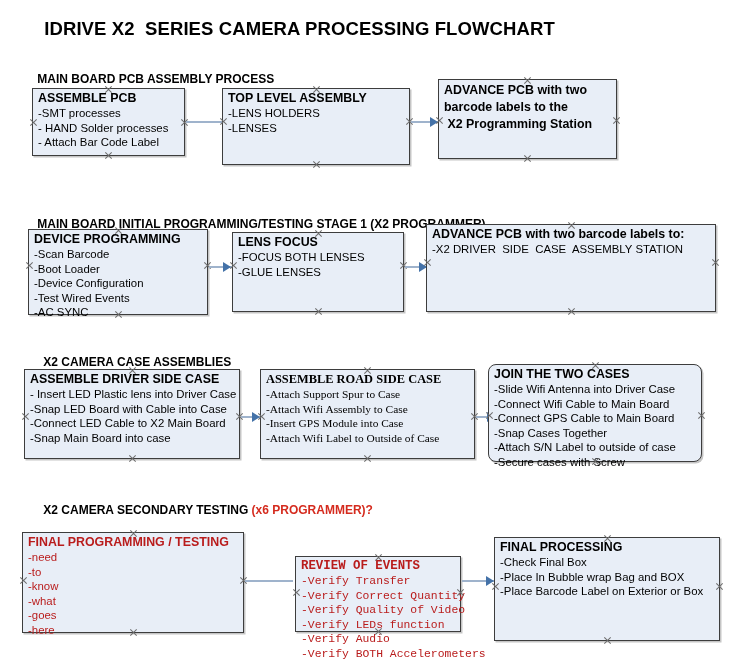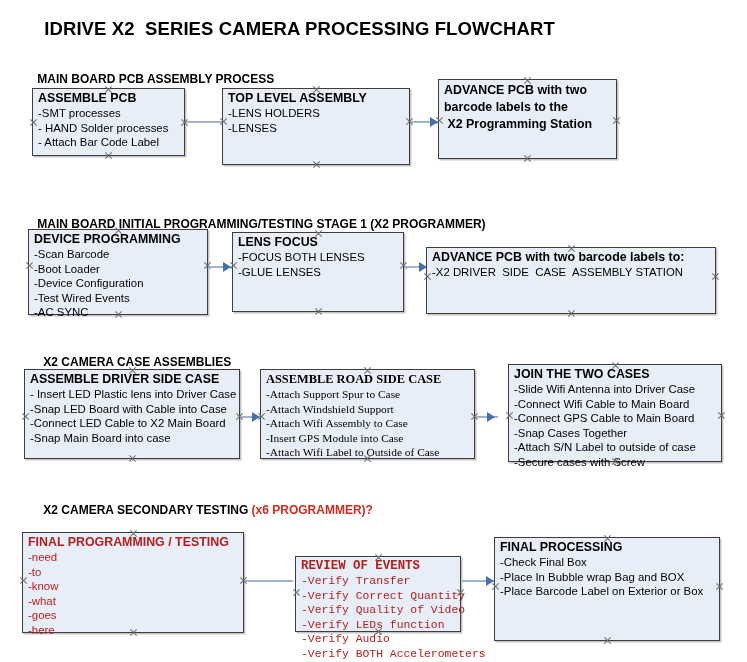--- a/index.html
+++ b/index.html
@@ -198,21 +198,21 @@
     </div>
     <span class="hx" style="left:50%; top:0;"></span>
     <span class="hx" style="left:50%; top:100%;"></span>
     <span class="hx" style="left:0; top:42%;"></span>
     <span class="hx" style="left:100%; top:42%;"></span>
   </div>
 
   <div class="conn" style="left:405px; top:266px; width:25px;"></div>
   <div class="arrowhead" style="left:419px; top:262px;"></div>
 
-  <div class="node" style="left:426px; top:247px; width:290px; height:67px;padding-left:48px;">
+  <div class="node" style="left:426px; top:224px; width:290px; height:88px;padding-left:48px;">
     <div class="body">
       <div class="ttl">ADVANCE PCB with two barcode labels to:</div>
       <div class="ln">-X2 DRIVER  SIDE  CASE  ASSEMBLY STATION</div>
     </div>
     <span class="hx" style="left:50%; top:0;"></span>
     <span class="hx" style="left:50%; top:100%;"></span>
     <span class="hx" style="left:0; top:44%;"></span>
     <span class="hx" style="left:100%; top:44%;"></span>
   </div>
 
@@ -234,35 +234,34 @@
     <span class="hx" style="left:100%; top:53%;"></span>
   </div>
 
   <div class="conn" style="left:241px; top:416px; width:22px;"></div>
   <div class="arrowhead" style="left:252px; top:412px;"></div>
 
   <div class="node" style="left:260px; top:369px; width:215px; height:90px;font-family:Liberation Serif, serif;">
     <div class="body">
       <div class="ttl">ASSEMBLE ROAD SIDE CASE</div>
       <div class="ln">-Attach Support Spur to Case</div>
-      <div class="ln">-Attach Windshield Support</div>
       <div class="ln">-Attach Wifi Assembly to Case</div>
       <div class="ln">-Insert GPS Module into Case</div>
       <div class="ln">-Attach Wifi Label to Outside of Case</div>
     </div>
     <span class="hx" style="left:50%; top:0;"></span>
     <span class="hx" style="left:50%; top:100%;"></span>
     <span class="hx" style="left:0; top:53%;"></span>
     <span class="hx" style="left:100%; top:53%;"></span>
   </div>
 
   <div class="conn" style="left:476px; top:416px; width:22px;"></div>
   <div class="arrowhead" style="left:487px; top:412px;"></div>
 
-  <div class="node" style="left:508px; top:364px; width:214px; height:98px;">
+  <div class="node" style="left:488px; top:364px; width:214px; height:98px;border-radius:8px;">
     <div class="body">
       <div class="ttl">JOIN THE TWO CASES</div>
       <div class="ln">-Slide Wifi Antenna into Driver Case</div>
       <div class="ln">-Connect Wifi Cable to Main Board</div>
       <div class="ln">-Connect GPS Cable to Main Board</div>
       <div class="ln">-Snap Cases Together</div>
       <div class="ln">-Attach S/N Label to outside of case</div>
       <div class="ln">-Secure cases with Screw</div>
     </div>
     <span class="hx" style="left:50%; top:0;"></span>

